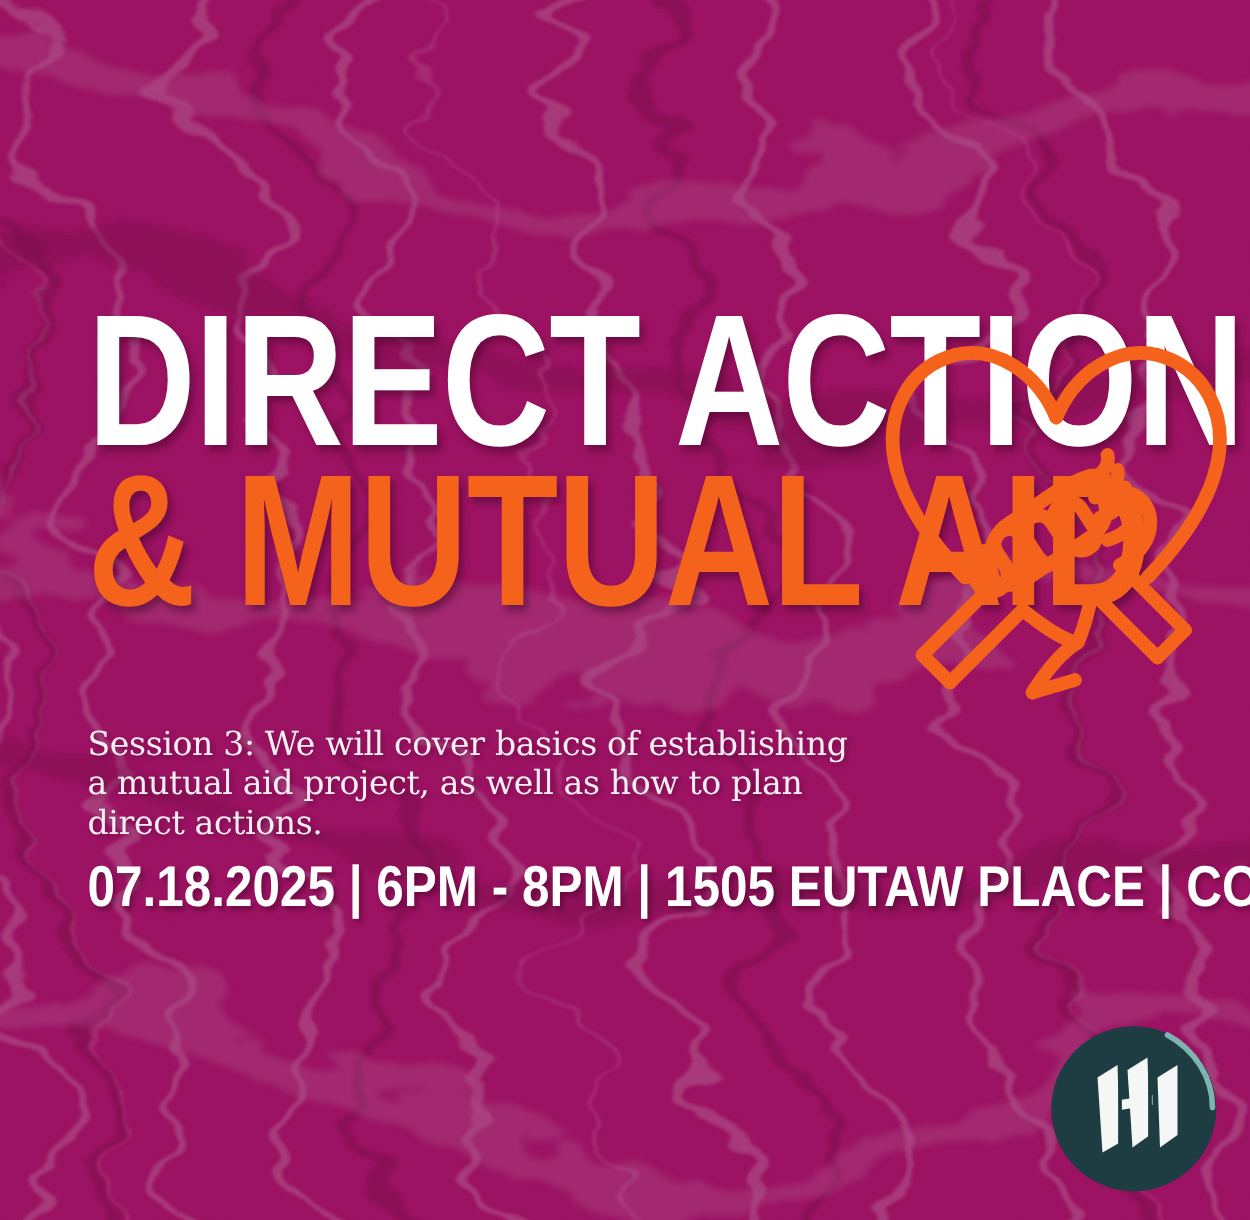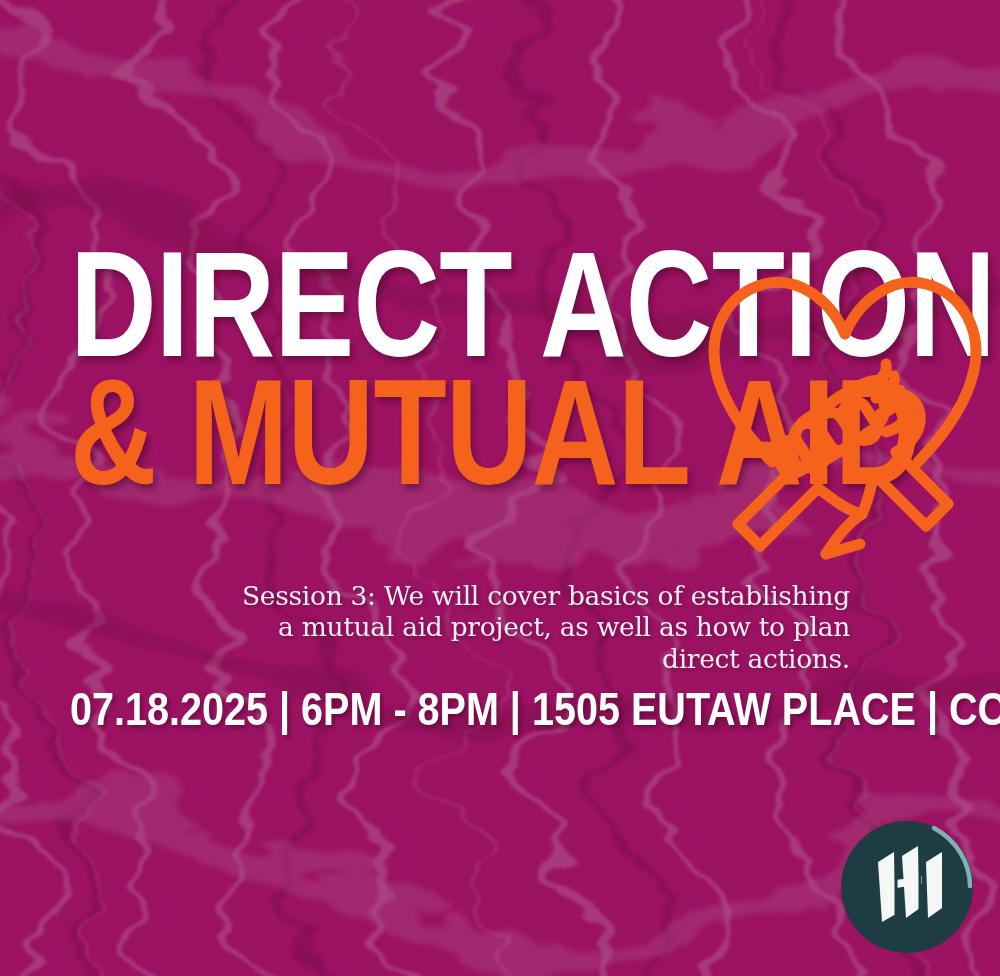--- a/index.html
+++ b/index.html
@@ -67,21 +67,20 @@
     top: 580px;
     width: 780px;
     margin: 0;
     color: #f7eef3;
     font-family: "DejaVu Serif", "Liberation Serif", serif;
     font-size: 26.5px;
     line-height: 1.18;
     letter-spacing: -0.3px;
     white-space: pre-line;
     text-shadow: 2px 2px 4px rgba(60, 5, 35, 0.4);
-    text-align: right;
   }
 
   .details {
     position: absolute;
     left: 0;
     top: 686px;
     margin: 0;
     color: #ffffff;
     font-family: "Liberation Sans Narrow", "Liberation Sans", sans-serif;
     font-weight: 700;

